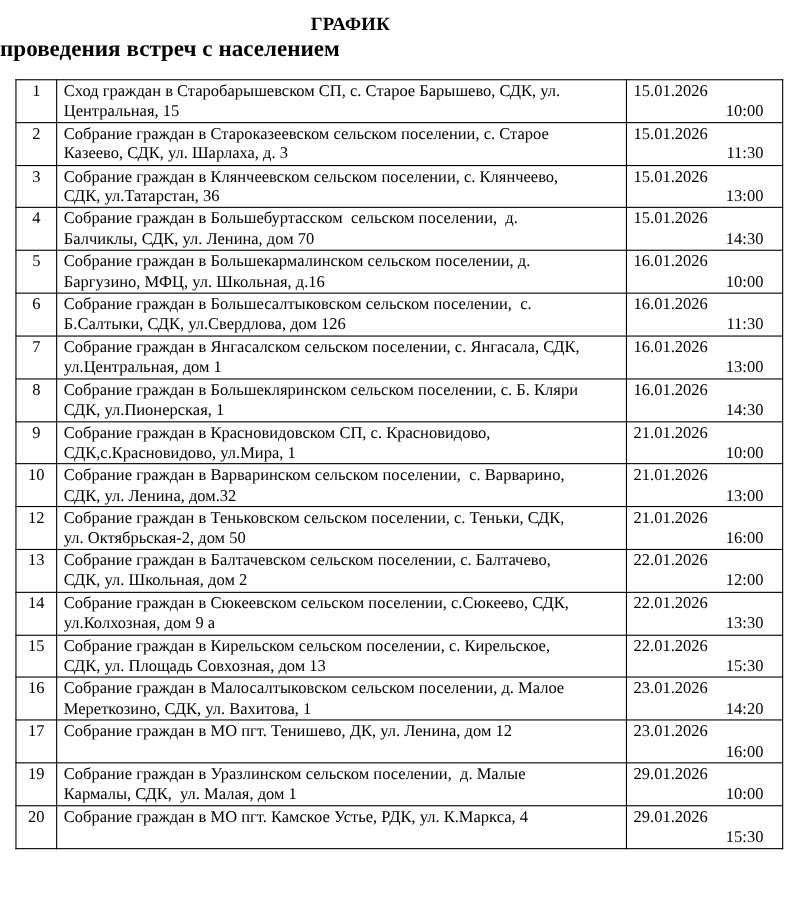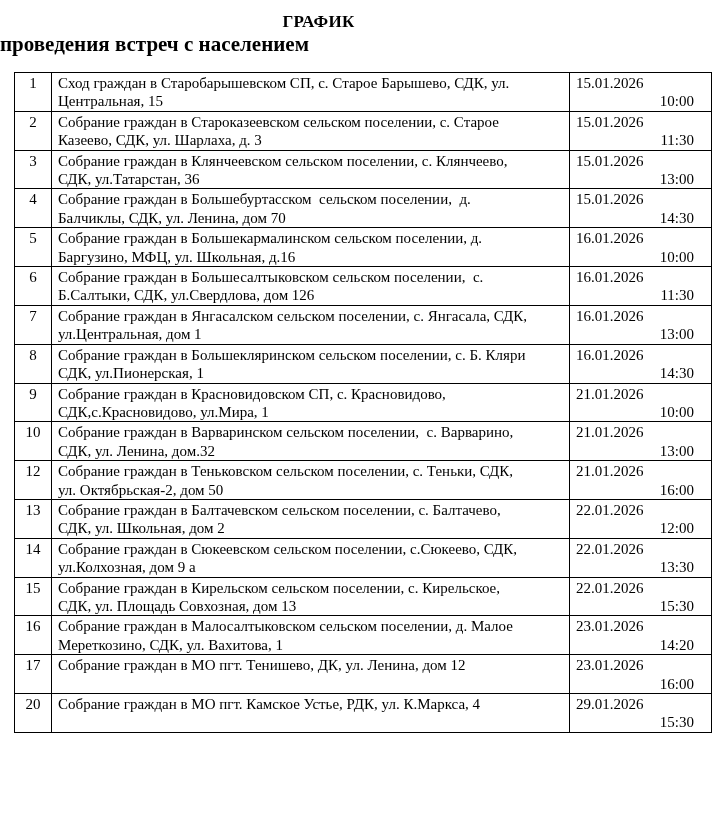--- a/index.html
+++ b/index.html
@@ -231,20 +231,29 @@
   <tr>
     <td class="col-num">17</td>
     <td class="col-desc">Собрание граждан в МО пгт. Тенишево, ДК, ул. Ленина, дом 12</td>
     <td class="col-when">
       <div class="date-line">23.01.2026</div>
       <div class="time-line">16:00</div>
     </td>
   </tr>
 
 
+  <tr>
+    <td class="col-num">19</td>
+    <td class="col-desc">Собрание граждан в Уразлинском сельском поселении,  д. Малые
+Кармалы, СДК,  ул. Малая, дом 1</td>
+    <td class="col-when">
+      <div class="date-line">29.01.2026</div>
+      <div class="time-line">10:00</div>
+    </td>
+  </tr>
 
   <tr>
     <td class="col-num">20</td>
     <td class="col-desc">Собрание граждан в МО пгт. Камское Устье, РДК, ул. К.Маркса, 4</td>
     <td class="col-when">
       <div class="date-line">29.01.2026</div>
       <div class="time-line">15:30</div>
     </td>
   </tr>
 </tbody>

